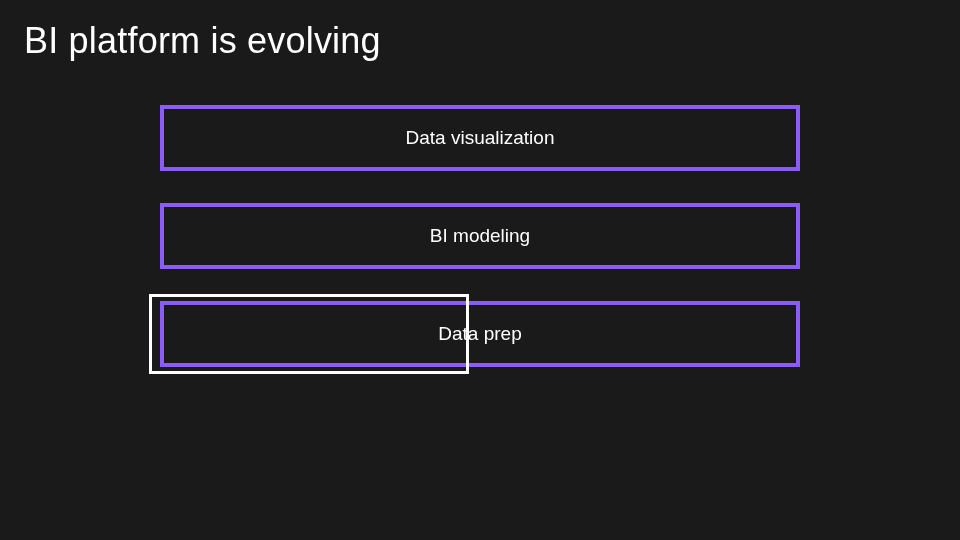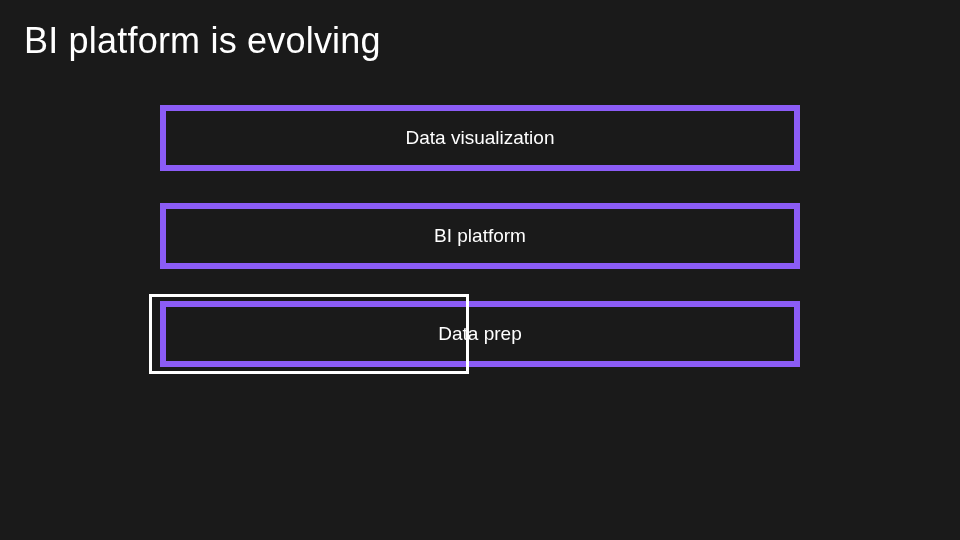--- a/index.html
+++ b/index.html
@@ -30,21 +30,21 @@
     position: absolute;
     top: 105px;
     left: 160px;
     width: 640px;
     display: flex;
     flex-direction: column;
     gap: 32px;
   }
   .layer {
     height: 66px;
-    border: 6px solid #8b5cf6;
+    border: 4px solid #8b5cf6;
     display: flex;
     align-items: center;
     justify-content: center;
     box-sizing: border-box;
   }
   .layer span {
     color: #ffffff;
     font-size: 19px;
     font-weight: 300;
   }
@@ -72,21 +72,21 @@
 <body>
 
 <div class="slide">
   <div class="title">BI platform is evolving</div>
 
   <div class="stack">
     <div class="layer">
       <span>Data visualization</span>
     </div>
     <div class="layer">
-      <span>BI platform</span>
+      <span>BI modeling</span>
     </div>
     <div class="highlight-wrap">
       <div class="highlight-outline"></div>
       <div class="layer">
         <span>Data prep</span>
       </div>
     </div>
   </div>
 </div>
 

